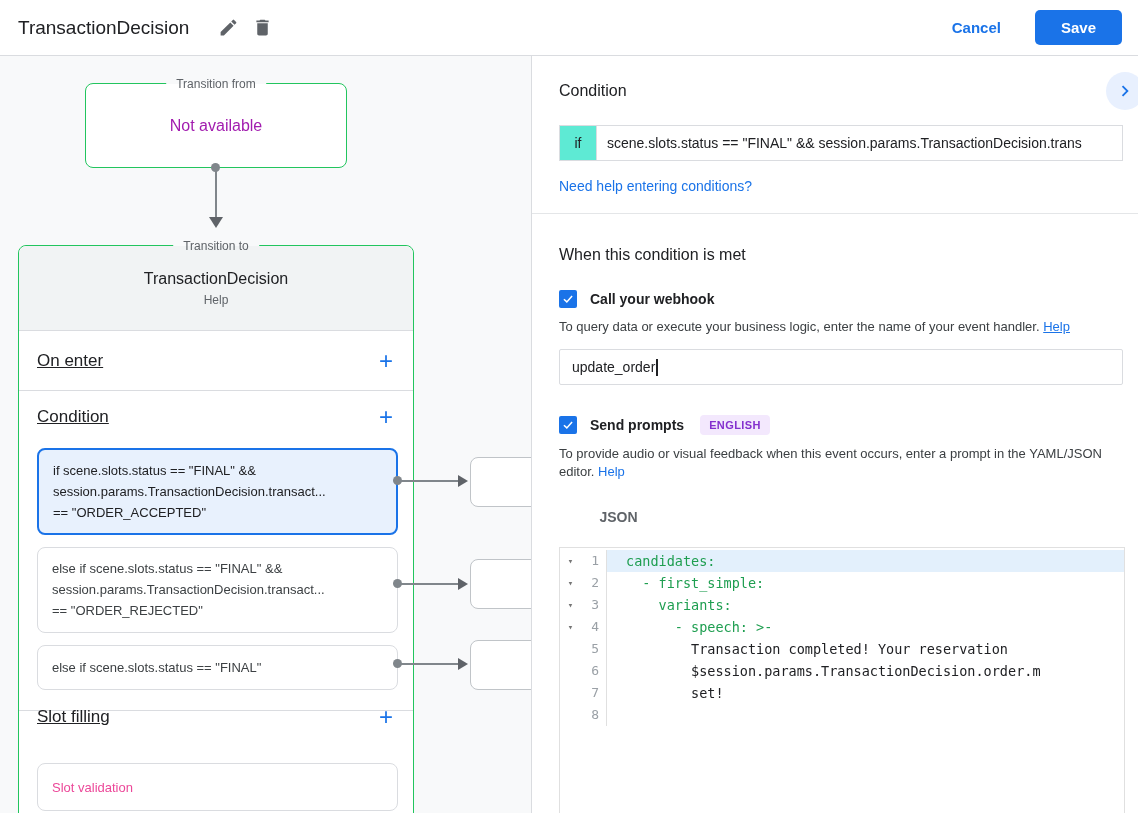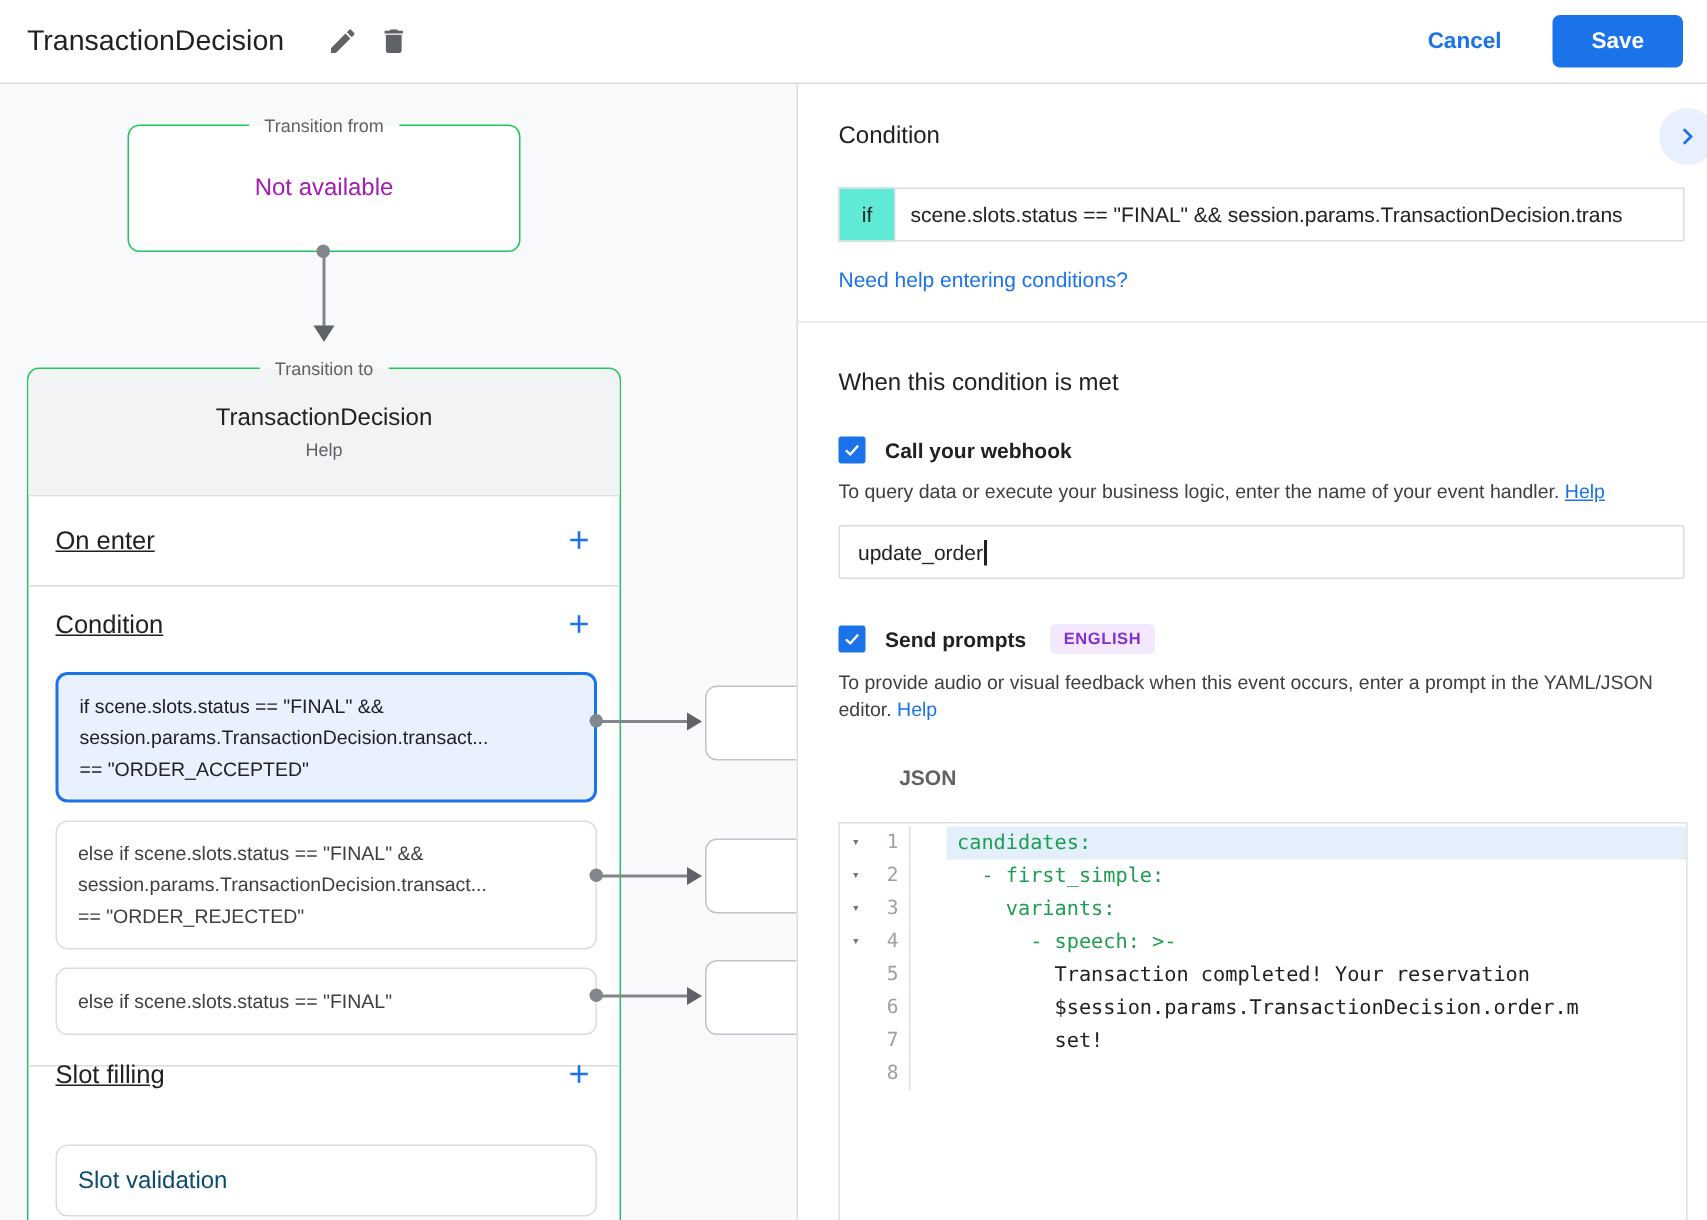--- a/index.html
+++ b/index.html
@@ -104,21 +104,21 @@
     font-size:14px; font-weight:600; color:#5f6368; cursor:pointer; background:transparent; border:none; font-family:inherit; }
   .tab.active { background:#e8f0fe; color:#1a73e8; }
 
   
   .editor { margin-top:10px; width:566px; height:270px; border:1px solid #e0e0e0; background:#fff;
     font-family:"DejaVu Sans Mono","Liberation Mono",monospace; font-size:13.5px; overflow:hidden; padding-top:2px; }
   .cm-row { display:flex; height:22px; line-height:22px; }
   .fold { width:21px; text-align:center; color:#757575; font-size:9px; flex:none; cursor:pointer; }
   .lnum { width:26px; text-align:right; padding-right:7px; color:#9aa0a6; font-size:13px; flex:none;
     border-right:1px solid #e0e0e0; }
-  .code { flex:1; white-space:pre; padding-left:7px; overflow:hidden;margin-left:24px; }
+  .code { flex:1; white-space:pre; padding-left:19px; overflow:hidden; }
   .code.key { color:#1e9e50; }
   .code.txt { color:#202124; }
   .cm-row.hl .code { background:#e3f0fc; }
 </style>
 </head>
 <body>
 
 <div class="topbar">
   <span class="title">TransactionDecision</span>
   <button class="iconbtn">
@@ -182,21 +182,21 @@
       <span class="cond-line">else if scene.slots.status == "FINAL"</span>
     </div>
 
     <div class="divider-h" style="top:464px;"></div>
 
     <div class="sec-row" style="top:444px; height:54px;">
       <span class="sec-label">Slot filling</span>
       <button class="plus">+</button>
     </div>
     <div class="cond-card" style="top:517px; height:48px; display:flex; align-items:center;">
-      <span class="cond-line" style="font-size:16px; color:#0c4a6e;">Slot validation</span>
+      <span class="cond-line" style="font-size:13px; color:#ec4899;">Slot validation</span>
     </div>
   </div>
 
   <div class="dot" style="left:393px; top:420px;"></div>
   <div class="hline" style="left:397px; top:424px; width:62px;"></div>
   <div class="arrow-right" style="left:458px; top:419px;"></div>
   <div class="target-box" style="left:470px; top:401px;"></div>
 
   <div class="dot" style="left:393px; top:523px;"></div>
   <div class="hline" style="left:397px; top:527px; width:62px;"></div>

